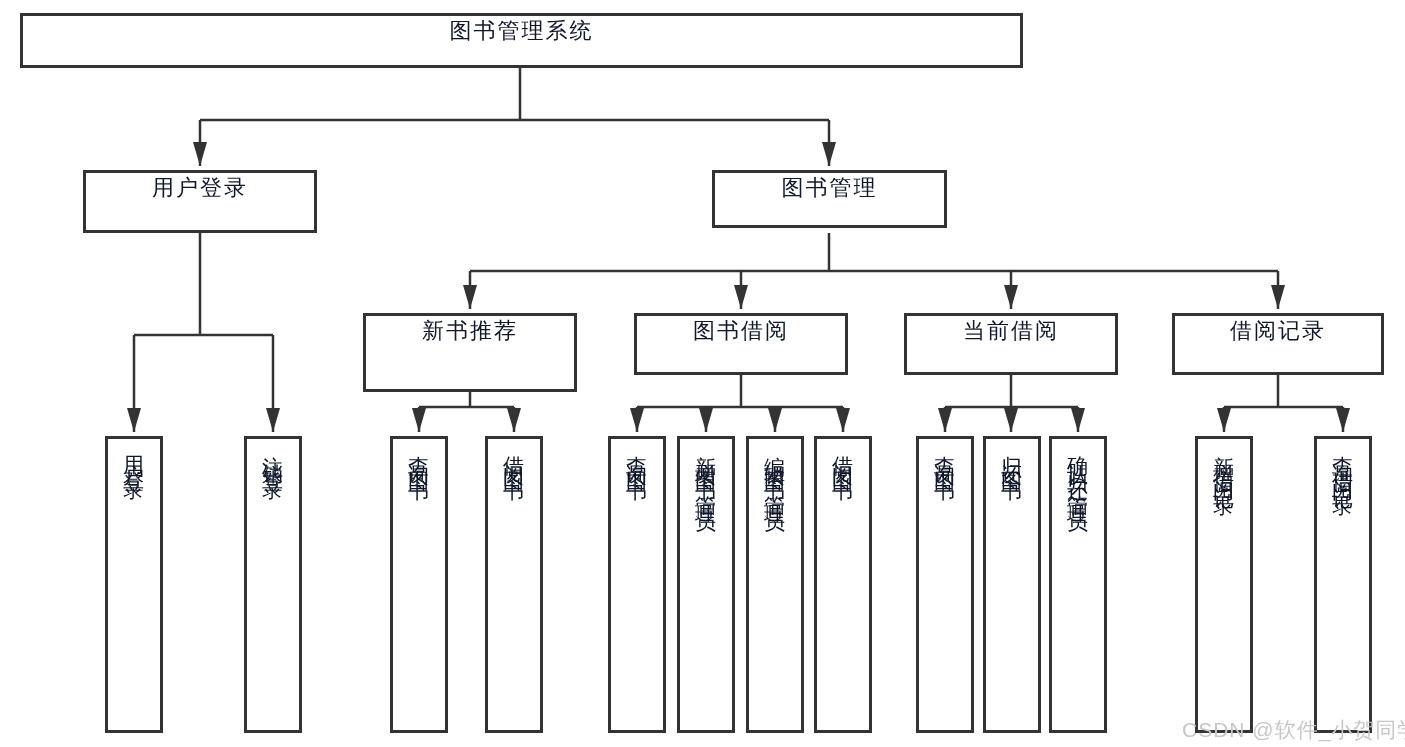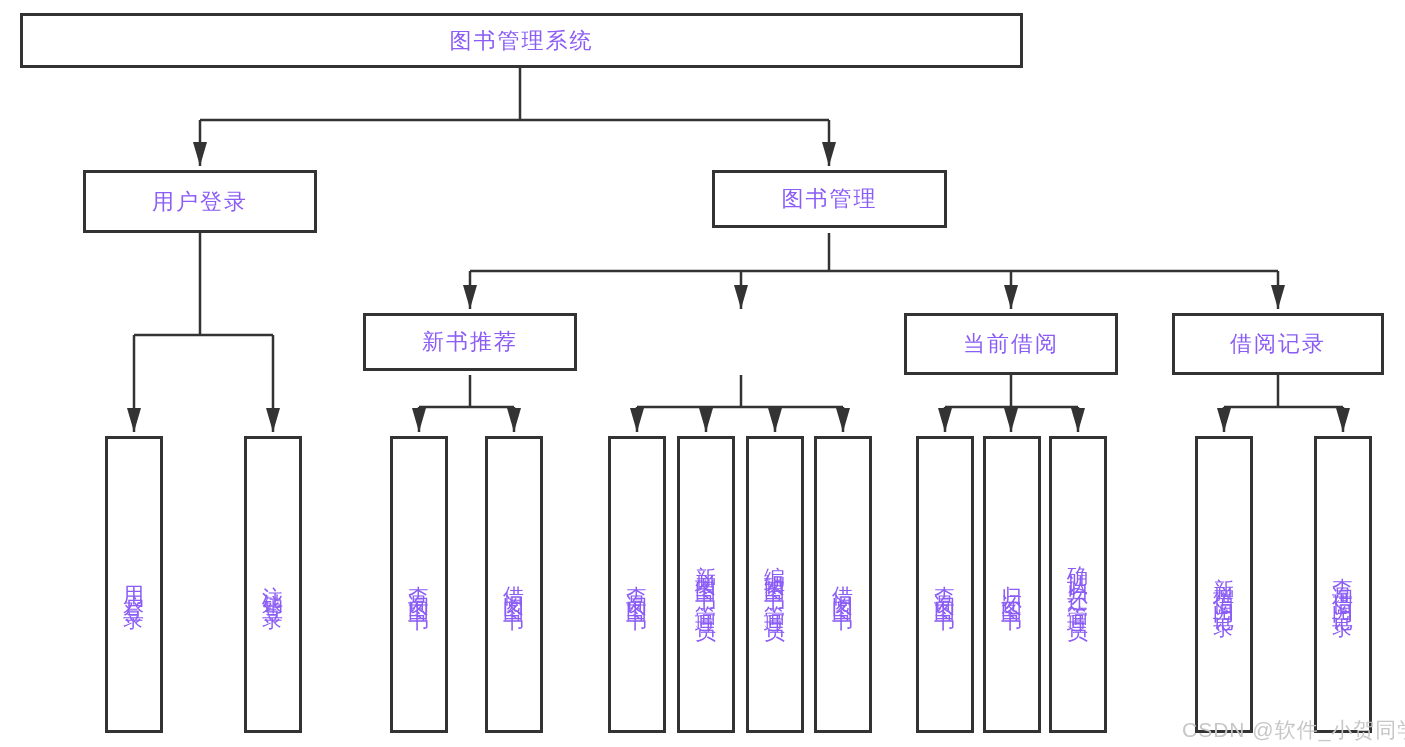--- a/index.html
+++ b/index.html
@@ -16,23 +16,23 @@
     left: 0; top: 0;
     width: 1405px;
     height: 747px;
   }
   .box {
     position: absolute;
     box-sizing: border-box;
     border: 3px solid #333333;
     background: #ffffff;
     display: flex;
-    align-items: center;
+    align-items: flex-start;
     justify-content: center;
-    color: #8b5cf6;
+    color: #0f172a;
     font-size: 22px;
     letter-spacing: 2px;
     text-align: center;
   }
   .vbox { font-size: 21px; letter-spacing: 0; }
   .vbox .vlabel {
     writing-mode: vertical-rl;
     text-orientation: mixed;
     letter-spacing: 8px;
     line-height: 1.1;
@@ -107,22 +107,25 @@
     <span>图书管理系统</span>
   </div>
 
   <div class="box" style="left:83px; top:170px; width:234px; height:63px;">
     <span>用户登录</span>
   </div>
   <div class="box" style="left:712px; top:170px; width:235px; height:58px;">
     <span>图书管理</span>
   </div>
 
-  <div class="box" style="left:363px; top:313px; width:214px; height:58px;">
+  <div class="box" style="left:363px; top:313px; width:214px; height:79px;">
     <span>新书推荐</span>
+  </div>
+  <div class="box" style="left:634px; top:313px; width:214px; height:62px;">
+    <span>图书借阅</span>
   </div>
   <div class="box" style="left:904px; top:313px; width:214px; height:62px;">
     <span>当前借阅</span>
   </div>
   <div class="box" style="left:1172px; top:313px; width:212px; height:62px;">
     <span>借阅记录</span>
   </div>
 
   <div class="box vbox" style="left:105px; top:436px; width:58px; height:297px;">
     <span class="vlabel">用户登录</span>

